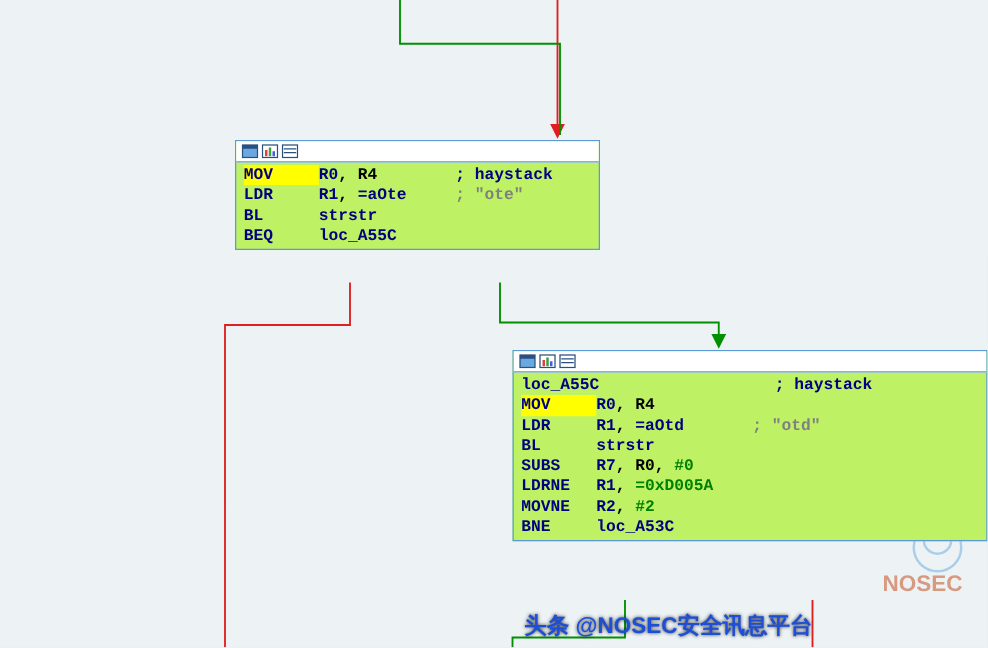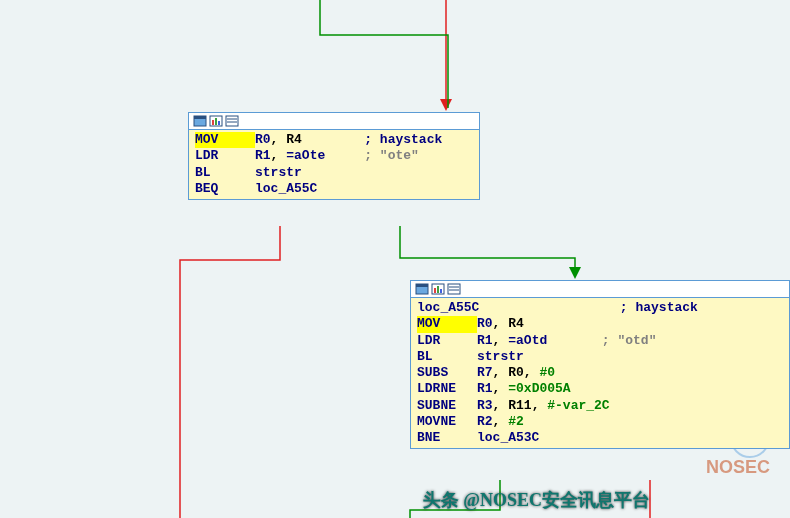--- a/index.html
+++ b/index.html
@@ -24,21 +24,21 @@
   svg.edges {
     position: absolute;
     top:0; left:0;
     width: 790px;
     height: 518px;
     z-index: 1;
     pointer-events: none;
   }
   .node {
     position: absolute;
-    background: #fef9c3;
+    background: #bef264;
     border: 1px solid #5b9bd5;
     z-index: 10;
   }
   .node-header {
     background: #ffffff;
     border-bottom: 1px solid #5b9bd5;
     padding: 2px 4px;
     display: flex;
     gap: 2px;
   }
@@ -88,22 +88,22 @@
     color:#c2410c;
     font-family:Arial,sans-serif;
     font-size:18px;
     opacity:0.5;
     z-index:5;
   }
   .footer-text {
     position:absolute;
     bottom:6px;
     right:140px;
-    color:#0f766e;
-    font-family:Liberation Serif, serif;
+    color:#1d4ed8;
+    font-family:Liberation Sans, sans-serif;
     font-size:18px;
     z-index:20;
     text-shadow:0 0 3px rgba(0,0,0,0.8);
     text-align:center;
   }
 </style>
 </head>
 <body>
 
 <div class="canvas">
@@ -187,21 +187,20 @@
           </svg>
       </span>
     </div>
     <div class="node-body" id="node2-body">
         <div class="asm-line"><span class="loc-label">loc_A55C</span><span>                  </span><span class="comment-blue">; haystack</span></div>
         <div class="asm-line"><span class="mnemonic hl">MOV</span><span><span class="op-reg">R0</span><span class="op-plain">,</span><span class="op-plain"> R4</span></span></div>
         <div class="asm-line"><span class="mnemonic">LDR</span><span><span class="op-reg">R1</span><span class="op-plain">,</span><span class="op-addr"> =aOtd</span></span><span>       </span><span class="comment">; "otd"</span></div>
         <div class="asm-line"><span class="mnemonic">BL</span><span><span class="op-addr">strstr</span></span></div>
         <div class="asm-line"><span class="mnemonic">SUBS</span><span><span class="op-reg">R7</span><span class="op-plain">,</span><span class="op-plain"> R0</span><span class="op-plain">,</span><span class="op-imm"> #0</span></span></div>
         <div class="asm-line"><span class="mnemonic">LDRNE</span><span><span class="op-reg">R1</span><span class="op-plain">,</span><span class="op-imm"> =0xD005A</span></span></div>
-        <div class="asm-line"><span class="mnemonic">SUBNE</span><span><span class="op-reg">R3</span><span class="op-plain">,</span><span class="op-plain"> R11</span><span class="op-plain">,</span><span class="op-imm"> #-var_2C</span></span></div>
         <div class="asm-line"><span class="mnemonic">MOVNE</span><span><span class="op-reg">R2</span><span class="op-plain">,</span><span class="op-imm"> #2</span></span></div>
         <div class="asm-line"><span class="mnemonic">BNE</span><span><span class="op-addr">loc_A53C</span></span></div>
       </div>
   </div>
 
   <div class="watermark">
     <span class="circle">
         <span class="inner"></span>
       </span>
   </div>

